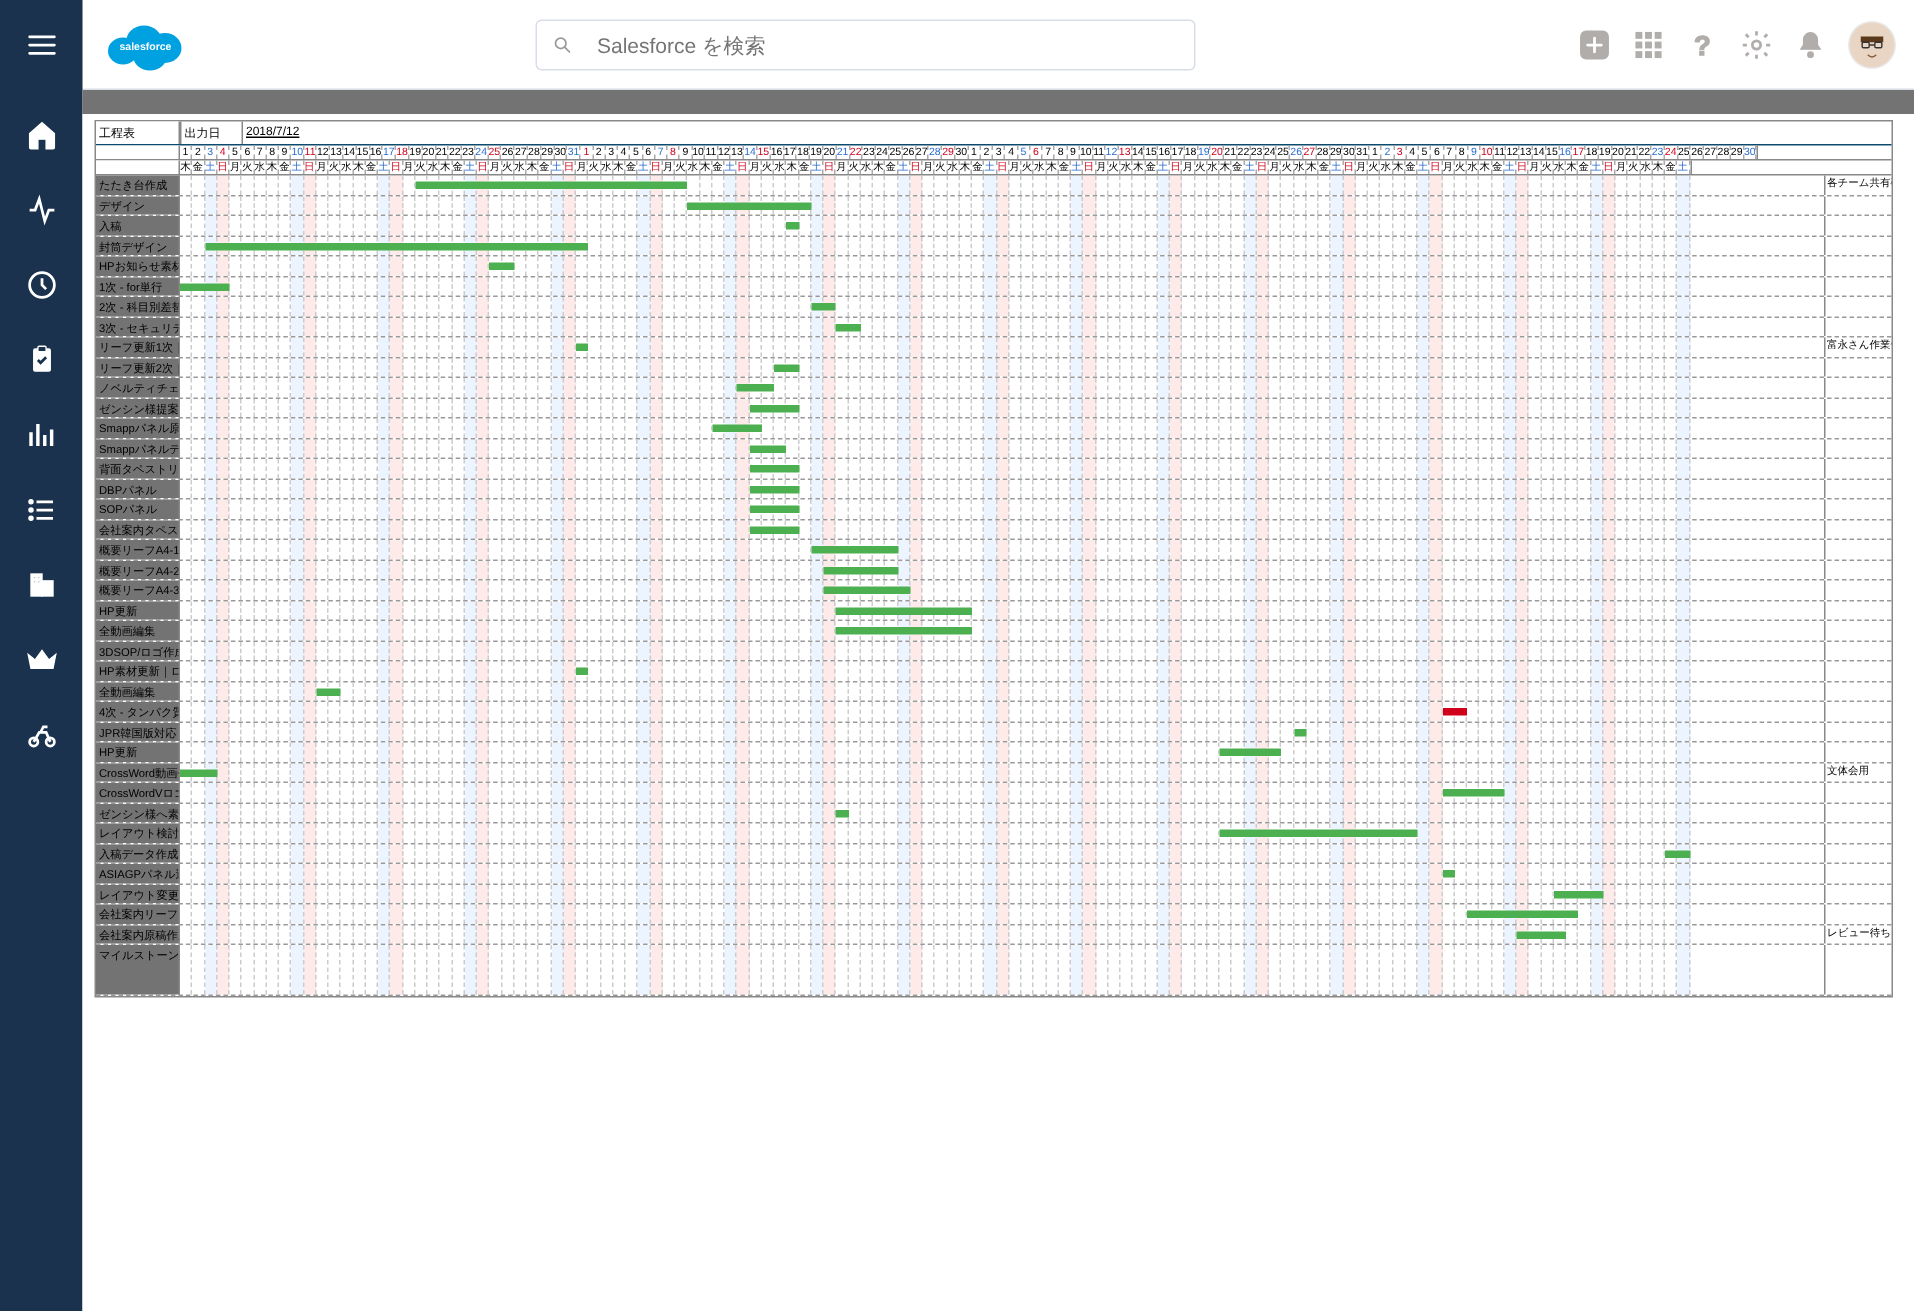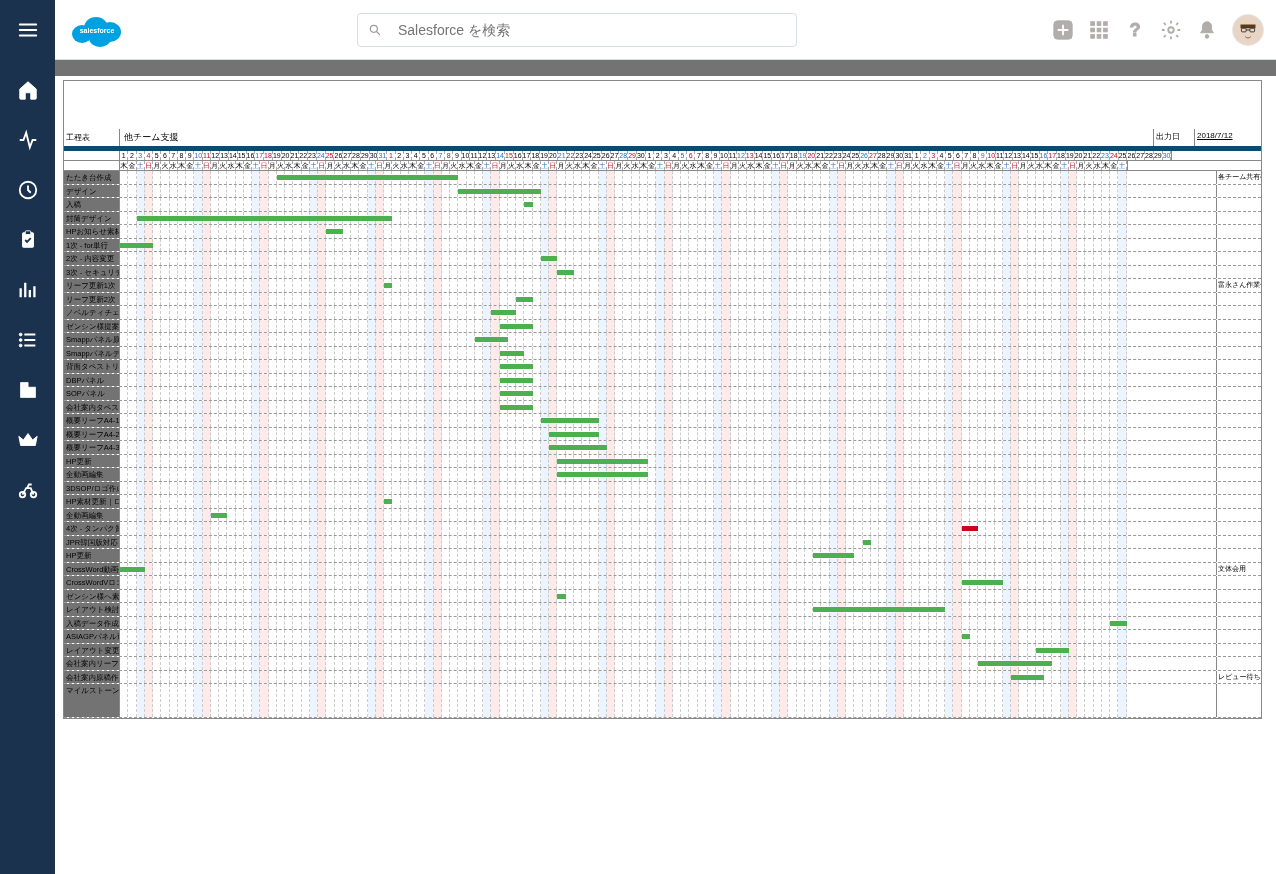--- a/index.html
+++ b/index.html
@@ -89,22 +89,21 @@
     padding: 4px 4px 0 8px;
   }
   .gantt {
     border:1px solid #888;
     font-size: 8px;
     color:#000;
   }
   
   .gantt-top {
     display:flex;
-    border-bottom:5px solid #0c4a6e;
-    margin-top:48px;
+    border-bottom:1px solid #0c4a6e;
   }
   .gantt-top .titlecell {
     width:56px; border-right:1px solid #888; padding:2px 2px;
     background:#fff;
     display:flex; align-items:center;
   }
   .gantt-top .maintitle {
     flex:1; padding:2px 4px; font-size:9px;
   }
   .gantt-top .outdate-label { width:42px; border-left:1px solid #888; border-right:1px solid #888; padding:2px;}
@@ -299,21 +298,20 @@
       </svg>
     </div>
 </div>
 
 <div class="graystrip"></div>
 
 <div class="gantt-container">
   <div class="gantt" id="gantt">
       <div class="gantt-top">
   <div class="titlecell">工程表</div>
-  <div class="maintitle">他チーム支援</div>
   <div class="outdate-label">出力日</div>
   <div class="outdate-val">2018/7/12</div>
 </div>
       <div class="cal-row">
         <div class="task-col"></div>
         <div class="day-cell ">1</div>
         <div class="day-cell ">2</div>
         <div class="day-cell sat">3</div>
         <div class="day-cell sun">4</div>
         <div class="day-cell ">5</div>
@@ -1343,21 +1341,21 @@
             <div class="col "></div>
             <div class="col "></div>
             <div class="col "></div>
             <div class="col sat"></div>
           </div>
       <div class="bar " style="left:0px;width:33px"></div>
     </div>
     <div class="task-bikou"></div>
   </div>
       <div class="task-row">
-    <div class="task-label">2次 - 内容変更</div>
+    <div class="task-label">2次 - 科目別差替</div>
     <div class="task-grid" style="width:1006.5px">
       <div class="grid-bg">
             <div class="col "></div>
             <div class="col "></div>
             <div class="col sat"></div>
             <div class="col sun"></div>
             <div class="col "></div>
             <div class="col "></div>
             <div class="col "></div>
             <div class="col "></div>

